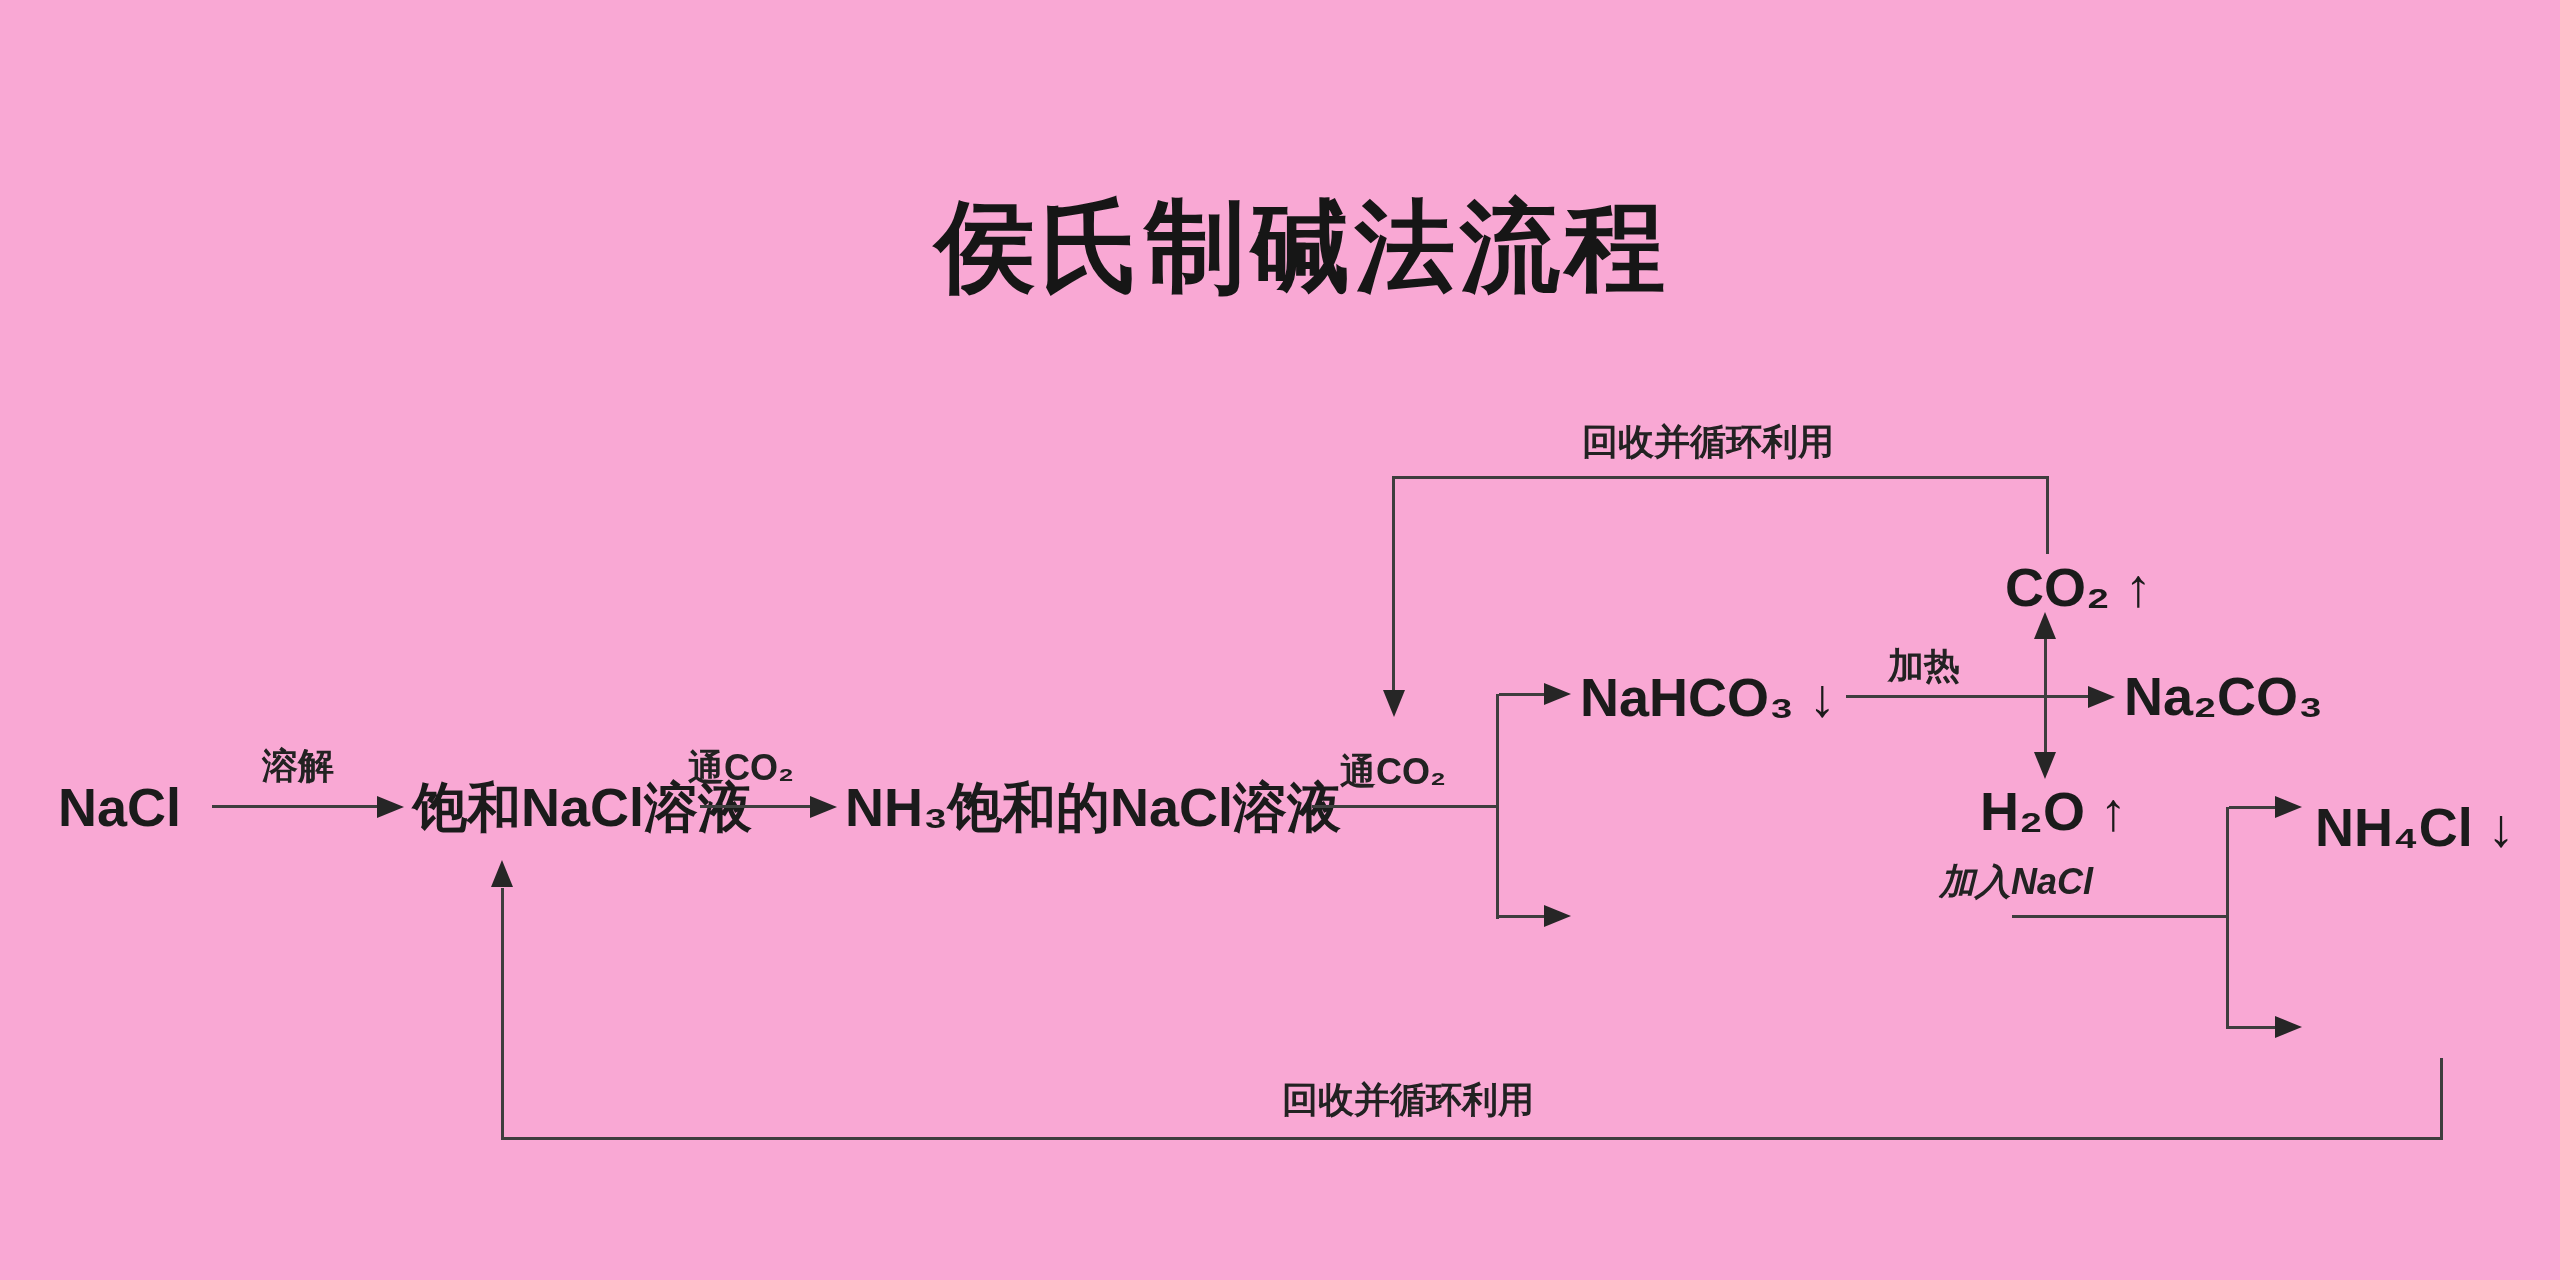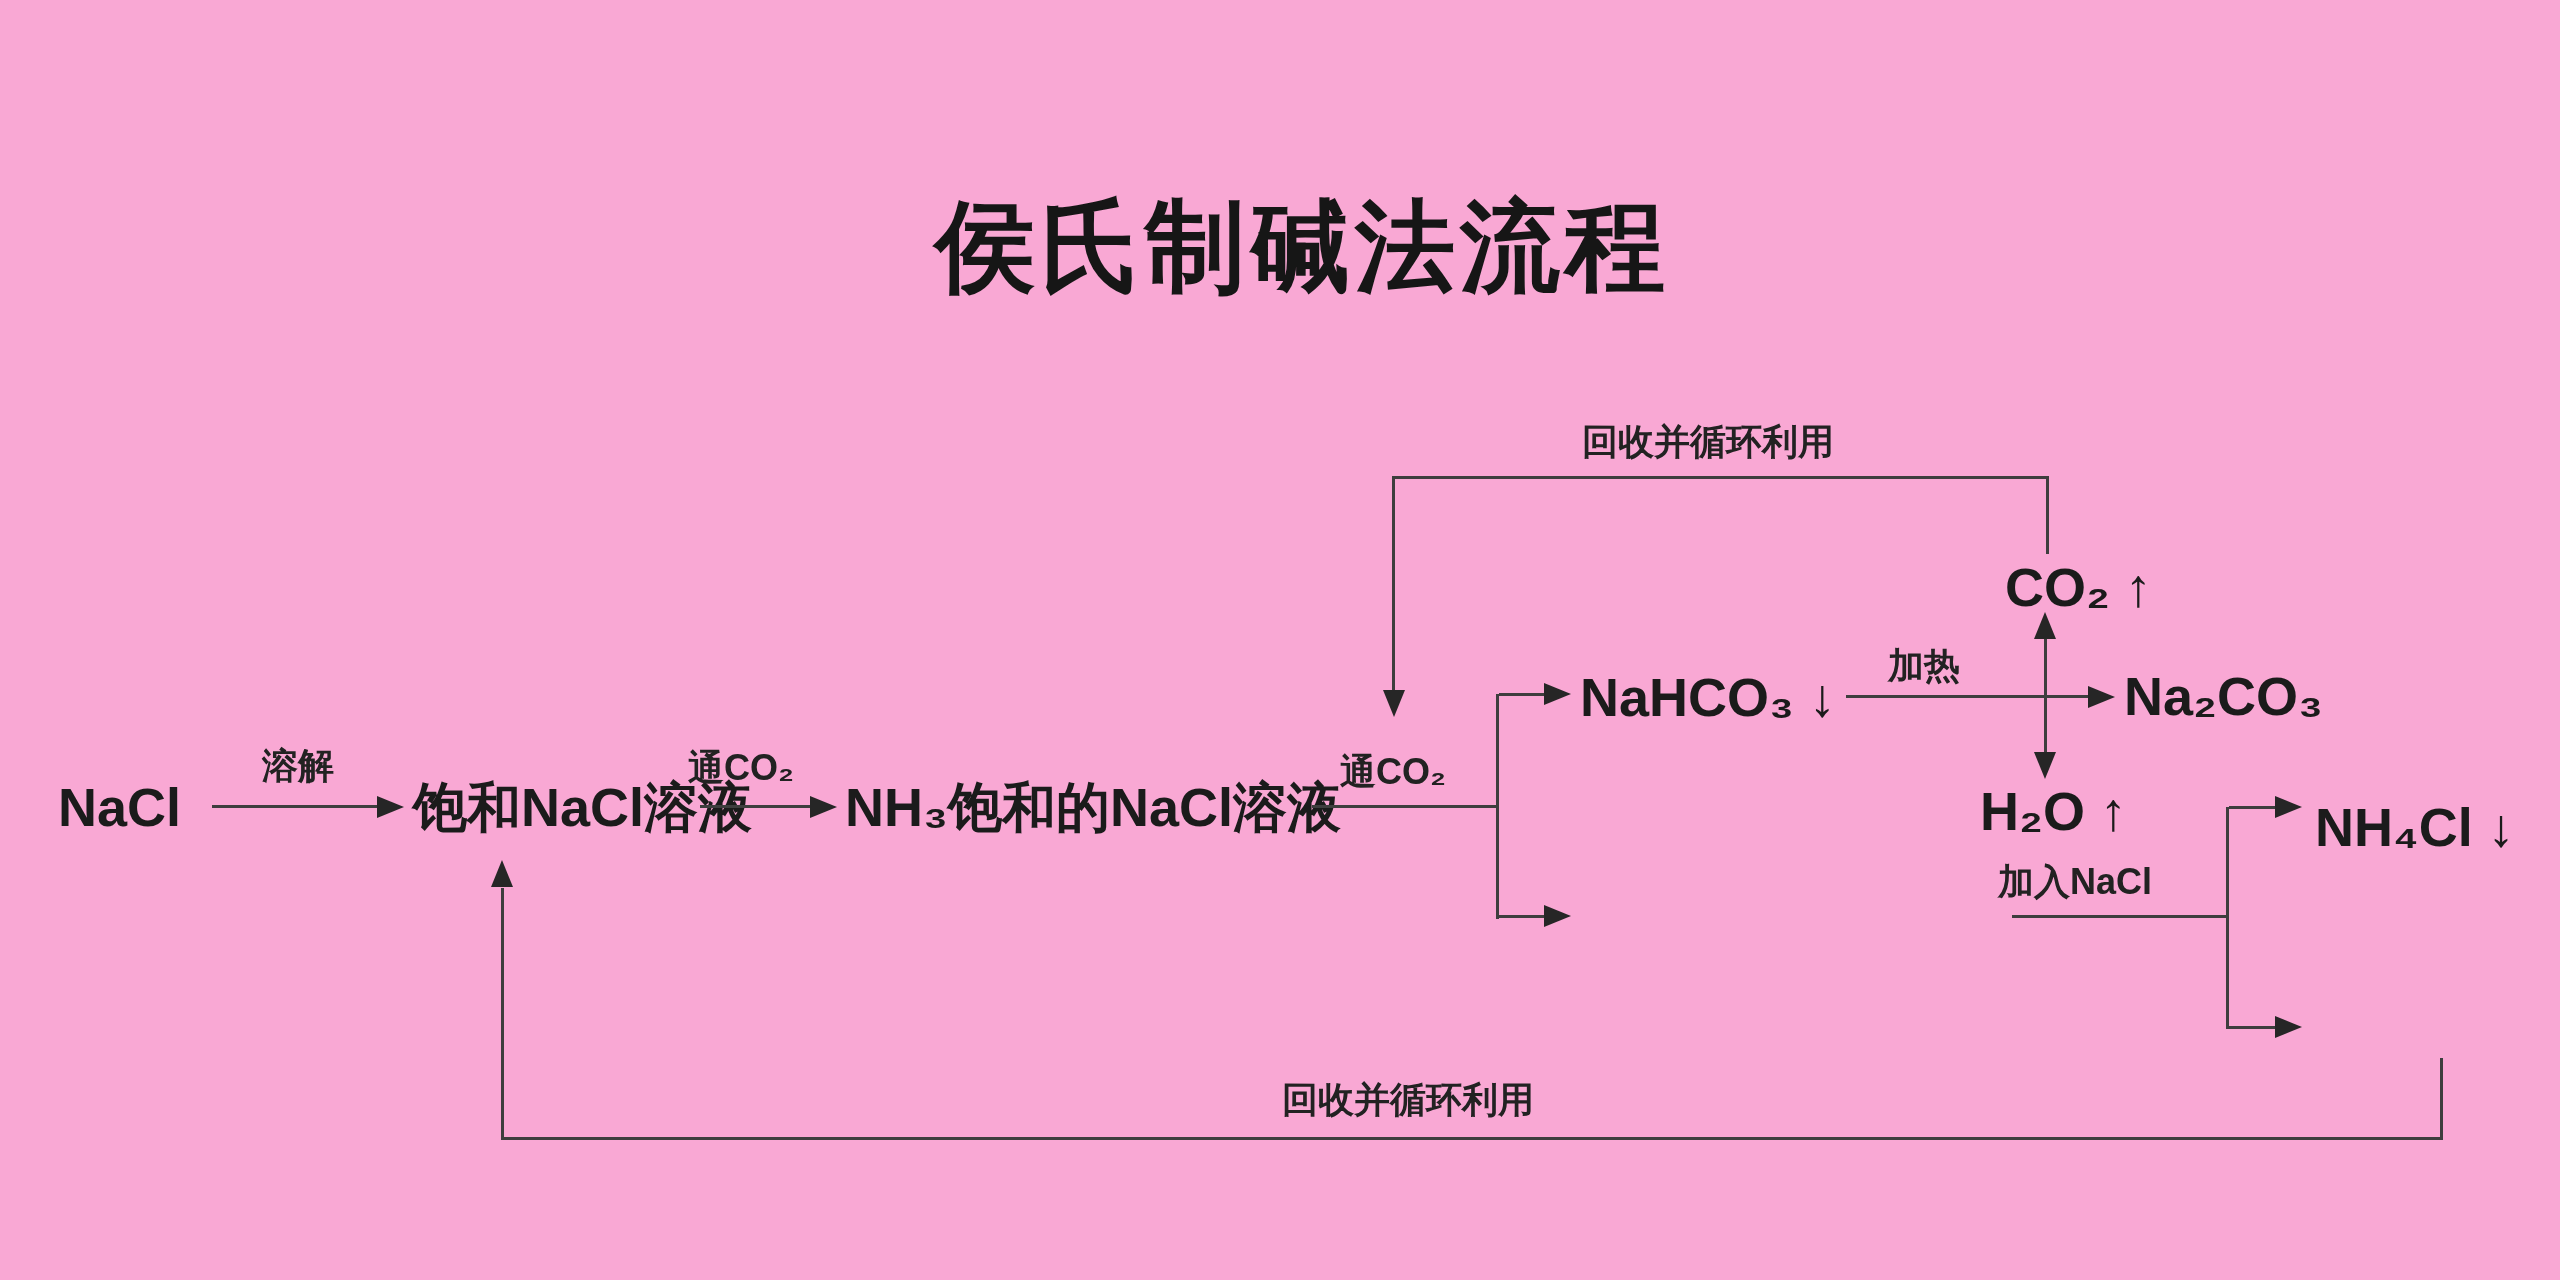--- a/index.html
+++ b/index.html
@@ -52,21 +52,21 @@
 
 
   <div class="plabel" style="left:262px;top:748px;">溶解</div>
 
   <div class="plabel" style="left:688px;top:750px;">通CO₂</div>
 
   <div class="plabel" style="left:1340px;top:754px;">通CO₂</div>
 
   <div class="plabel" style="left:1888px;top:648px;">加热</div>
 
-  <div class="plabel" style="left:1998px;top:864px;">加入NaCl</div>
+  <div class="plabel" style="left:1939px;top:864px;font-style:italic;">加入NaCl</div>
 
   <div class="plabel" style="left:1582px;top:424px;">回收并循环利用</div>
 
   <div class="plabel" style="left:1282px;top:1082px;">回收并循环利用</div>
 
   <div class="h" style="left:212px;top:805px;width:165px;"></div>
   <div class="ar ar-r" style="left:377px;top:796px;"></div>
 
   <div class="h" style="left:700px;top:805px;width:110px;"></div>
   <div class="ar ar-r" style="left:810px;top:796px;"></div>

